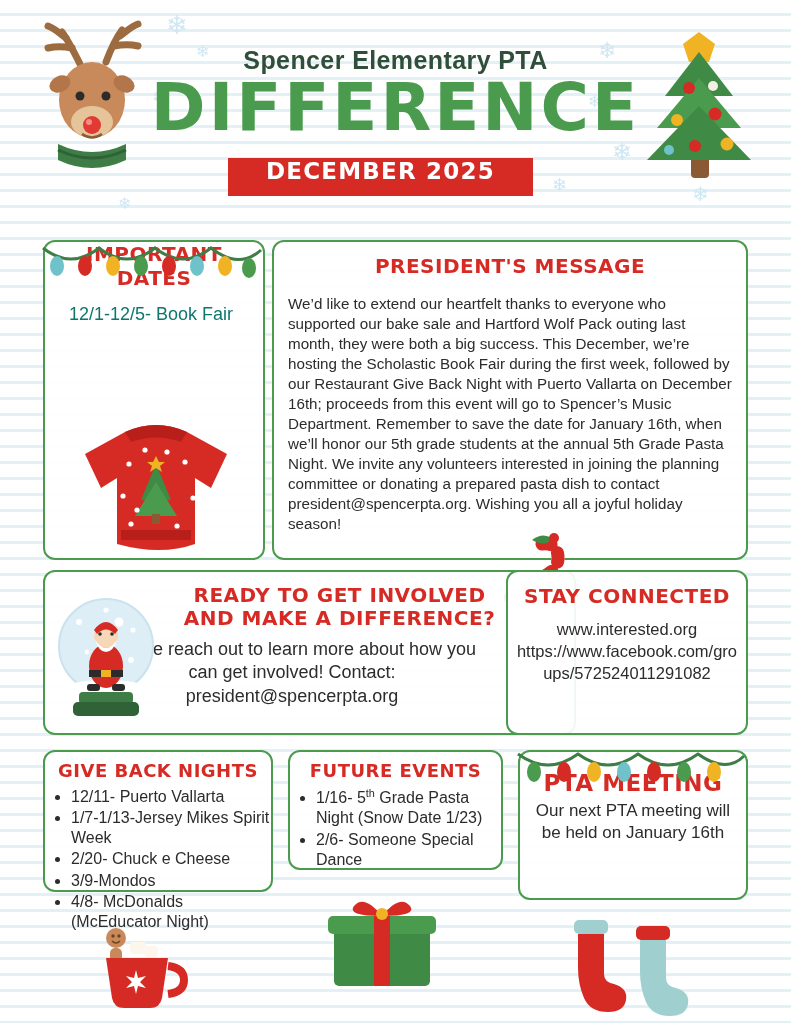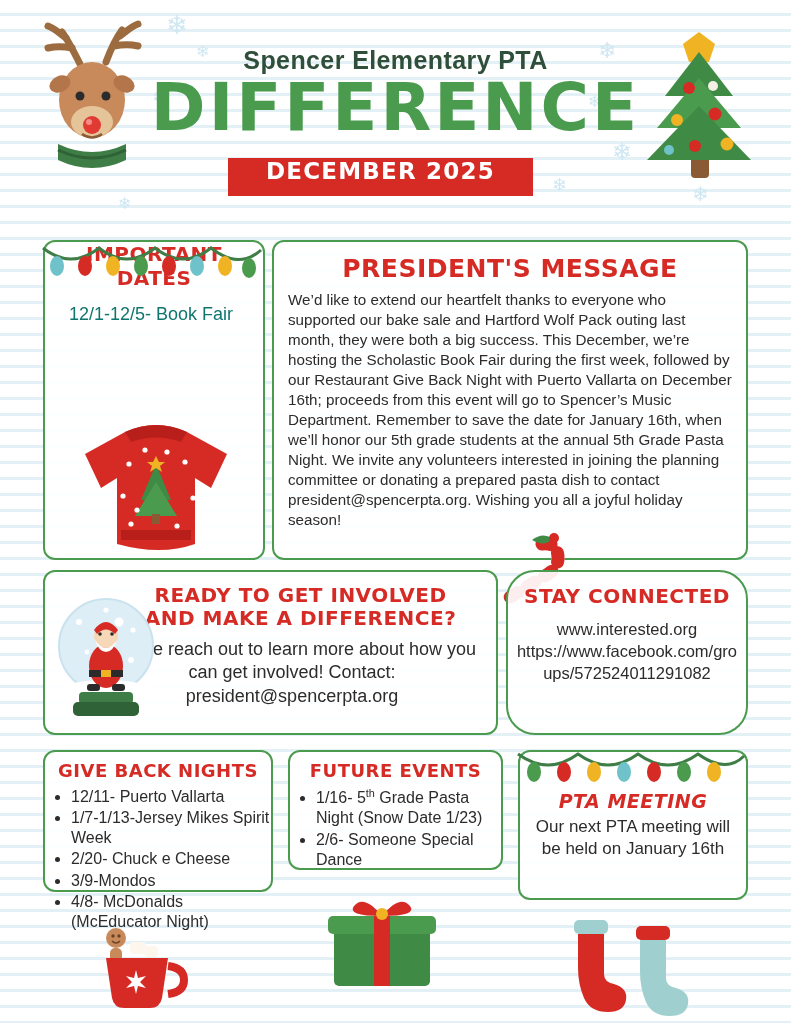--- a/index.html
+++ b/index.html
@@ -121,37 +121,37 @@
   #box-dates .box-title { font-size: 20px; }
   #box-dates .dates-list {
     margin: 14px 0 0 0;
     font-size: 18px;
     color: #0f766e;
     padding-left: 24px;
   }
 
   
   #box-pres { left: 272px; top: 240px; width: 476px; height: 320px; padding: 8px 14px 0 14px; }
-  #box-pres .box-title { font-size: 25px; margin: 4px 0 7px 0; }
+  #box-pres .box-title { font-size: 20px; margin: 4px 0 16px 0; }
   #box-pres .body-text { font-size: 15.2px; line-height: 1.315; text-align: left; }
 
   
-  #box-involved { left: 43px; top: 570px; width: 455px; height: 165px; }
+  #box-involved { left: 43px; top: 570px; width: 533px; height: 165px; }
   #box-involved .box-title { font-size: 20px; margin-top: 12px; line-height: 1.15; padding-left: 60px;}
   #box-involved .involved-text {
     margin: 8px 0 0 62px;
     width: 370px;
     text-align: center;
     font-size: 18px;
     color: #2c2c2c;
     line-height: 1.3;
   }
 
   
-  #box-stay { left: 506px; top: 570px; width: 242px; height: 165px; border-radius: 29px; }
+  #box-stay { left: 506px; top: 570px; width: 242px; height: 165px; }
   #box-stay .box-title { font-size: 20px; margin-top: 12px; }
   #box-stay .stay-lines {
     margin-top: 10px;
     text-align: center;
     font-size: 16.5px;
     color: #2c2c2c;
     line-height: 1.34;
     padding: 0 6px;
     word-break: break-word;
   }
@@ -167,21 +167,21 @@
     line-height: 1.26;
   }
   ul.bullets li { margin-bottom: 1px; }
 
   
   #box-future { left: 288px; top: 750px; width: 215px; height: 120px; }
   #box-future .box-title { font-size: 18px; margin-top: 8px; }
 
   
   #box-meeting { left: 518px; top: 750px; width: 230px; height: 150px; }
-  #box-meeting .box-title { font-size: 19px; margin-top: 38px; font-style: italic; }
+  #box-meeting .box-title { font-size: 23px; margin-top: 18px; }
   #box-meeting .meeting-text {
     margin-top: 4px;
     text-align: center;
     font-size: 17px;
     color: #2c2c2c;
     line-height: 1.28;
     padding: 0 8px;
   }
 
   sup { font-size: 0.68em; vertical-align: super; }

